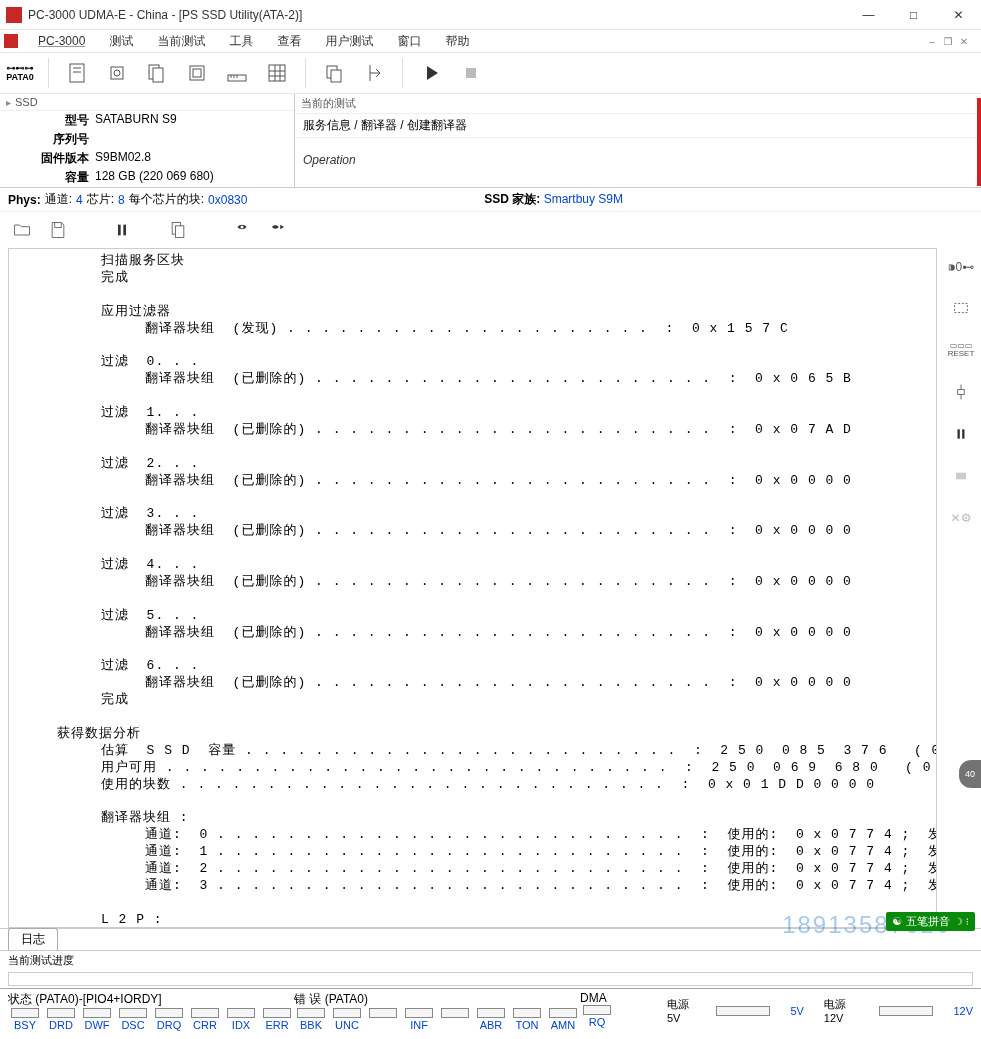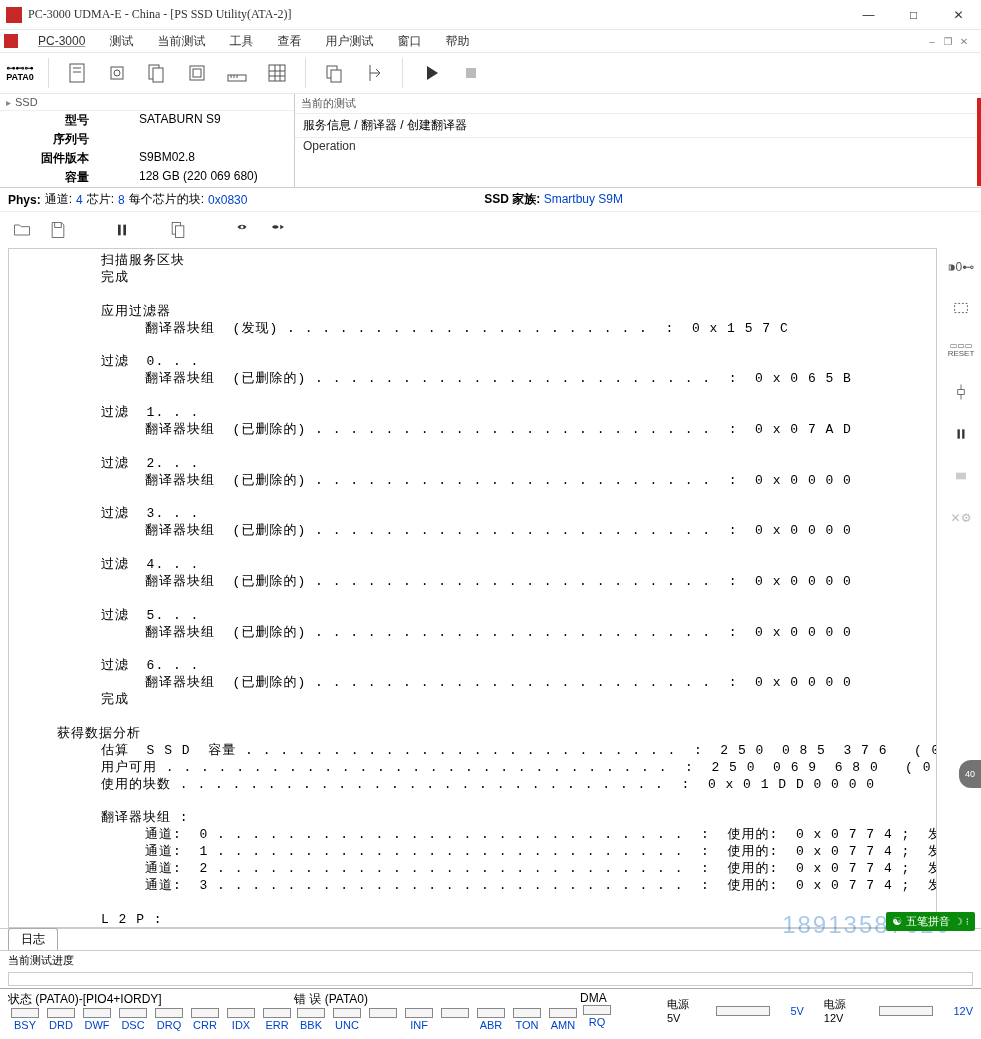--- a/index.html
+++ b/index.html
@@ -1,19 +1,19 @@
 <!DOCTYPE html>
 <html><head>
 <meta charset="utf-8">
 <style>
 * { box-sizing: border-box; margin: 0; padding: 0; }
 body { font-family: "Segoe UI", Tahoma, sans-serif; font-size: 12px; background: #fff; width: 981px; height: 1039px; overflow: hidden; position: relative; }
 .titlebar { height: 30px; display: flex; align-items: center; border-bottom: 1px solid #e8e8e8; }
 .titlebar .app-icon { width: 16px; height: 16px; background: #c62828; margin: 0 6px; display: inline-block; }
-.titlebar .title { flex: 1; font-size: 12px; color: #333; font-family: Liberation Serif, serif; }
+.titlebar .title { flex: 1; font-size: 12px; color: #333; }
 .titlebar .winbtns { display: flex; }
 .titlebar .winbtn { width: 45px; height: 30px; display: flex; align-items: center; justify-content: center; font-family: Arial; color: #333; }
 
 .menubar { height: 22px; display: flex; align-items: center; padding: 0 4px; font-size: 12px; gap: 8px; }
 .menubar .app-icon2 { width: 14px; height: 14px; background: #c62828; margin-right: 4px; display: inline-block; flex-shrink: 0; }
 .menubar .mitem { padding: 2px 8px; color: #333; }
 .menubar .mitem.u { text-decoration: underline; text-decoration-color: #999; }
 .mdi-btns { margin-left: auto; display: flex; gap: 2px; padding-right: 6px; }
 .mdi-btns span { width: 14px; height: 14px; font-size: 10px; color: #888; display: flex; align-items: center; justify-content: center; }
 
@@ -23,23 +23,23 @@
 .tsep { width: 1px; height: 30px; background: #ddd; margin: 0 4px; }
 .pata-label { font-size: 9px; font-weight: bold; text-align: center; line-height: 1; }
 
 .infopanel { display: flex; border-bottom: 1px solid #ccc; }
 .infopanel .left { width: 295px; border-right: 1px solid #ccc; }
 .infopanel .right { flex: 1; }
 .panel-head { background: #fff; border-bottom: 1px solid #eee; padding: 2px 6px; font-size: 11px; color: #555; display: flex; align-items: center; }
 .panel-head .exp { color: #888; margin-right: 4px; font-size: 10px; }
 .kv-row { display: flex; font-size: 12px; padding: 1px 0; }
 .kv-row .k { width: 95px; text-align: right; padding-right: 6px; font-weight: bold; }
-.kv-row .v { flex: 1; margin-left: 44px; }
+.kv-row .v { flex: 1; }
 .breadcrumb { padding: 3px 8px; font-size: 12px; }
-.operation { padding: 1px 8px; font-size: 12px; color: #333; border-top: 1px solid #eee; height: 40px; }
+.operation { padding: 15px 8px; font-size: 12px; color: #333; border-top: 1px solid #eee; height: 40px; font-style: italic; }
 
 .physline { padding: 3px 8px; font-size: 12px; display: flex; align-items: center; gap: 4px; border-bottom: 1px solid #eee; }
 .physline b { font-weight: bold; }
 .blue { color: #0044cc; }
 .physline .ssdfam { margin-left: auto; margin-right: 350px; }
 .redbar { position: absolute; right: 0; top: 98px; width: 4px; height: 88px; background: #d62020; }
 
 .toolbar2 { height: 36px; display: flex; align-items: center; padding: 0 8px; gap: 8px; }
 .tb2btn { width: 28px; height: 28px; display: flex; align-items: center; justify-content: center; }
 

